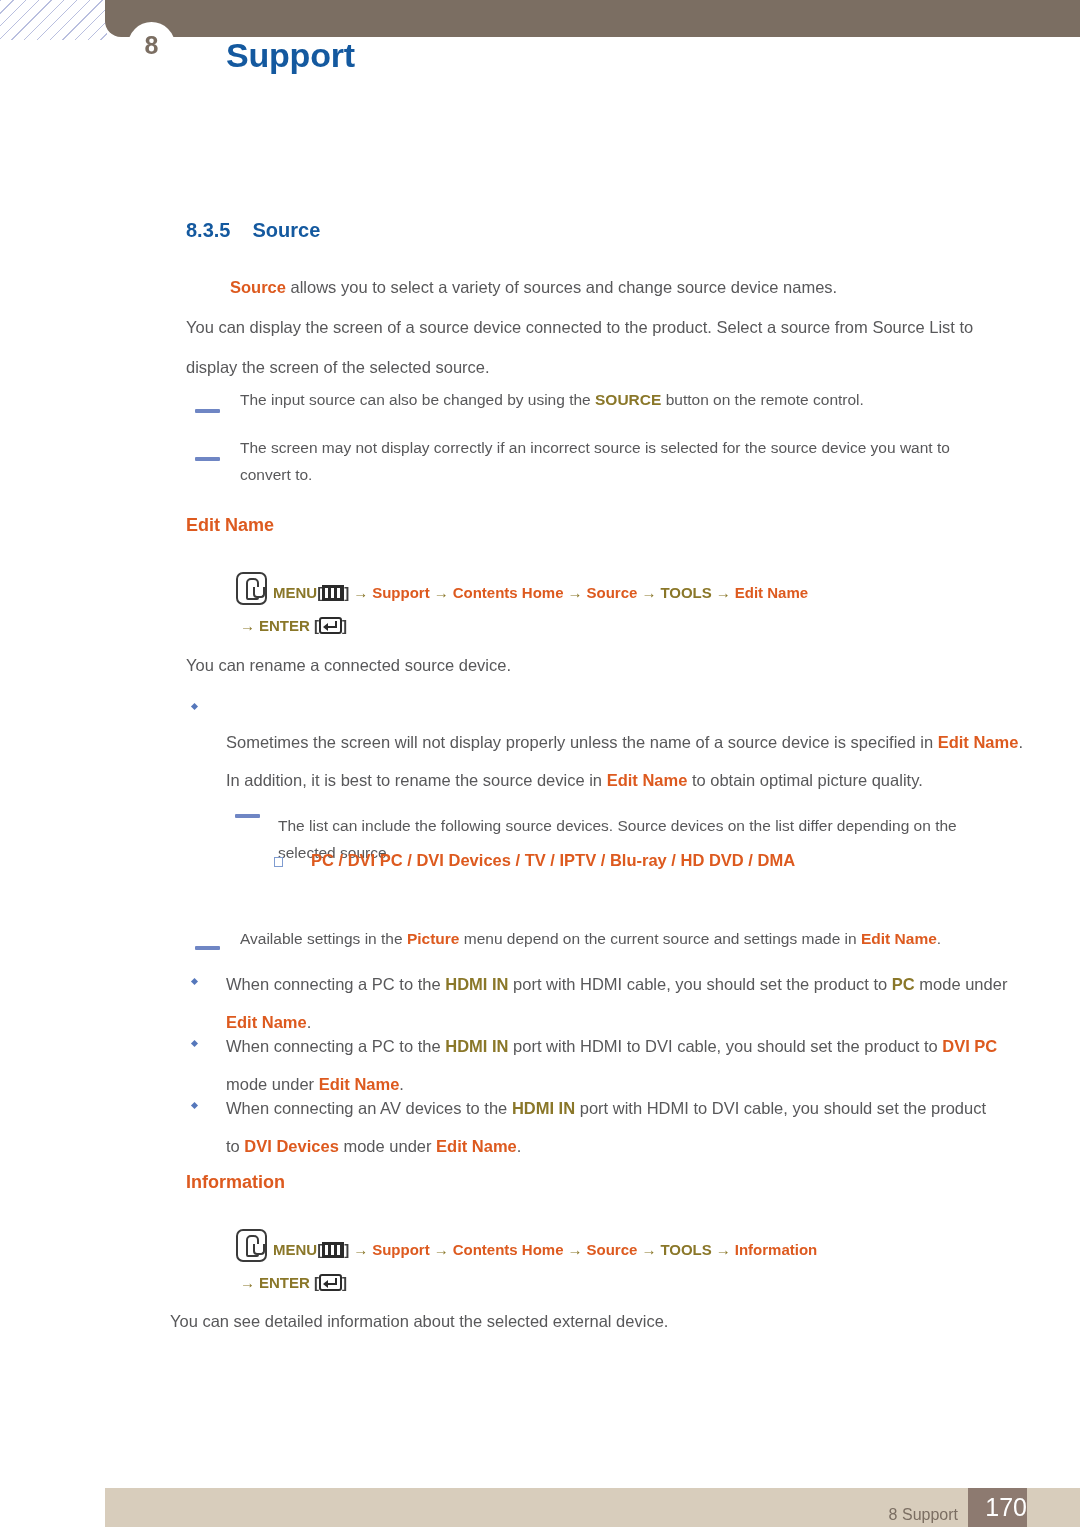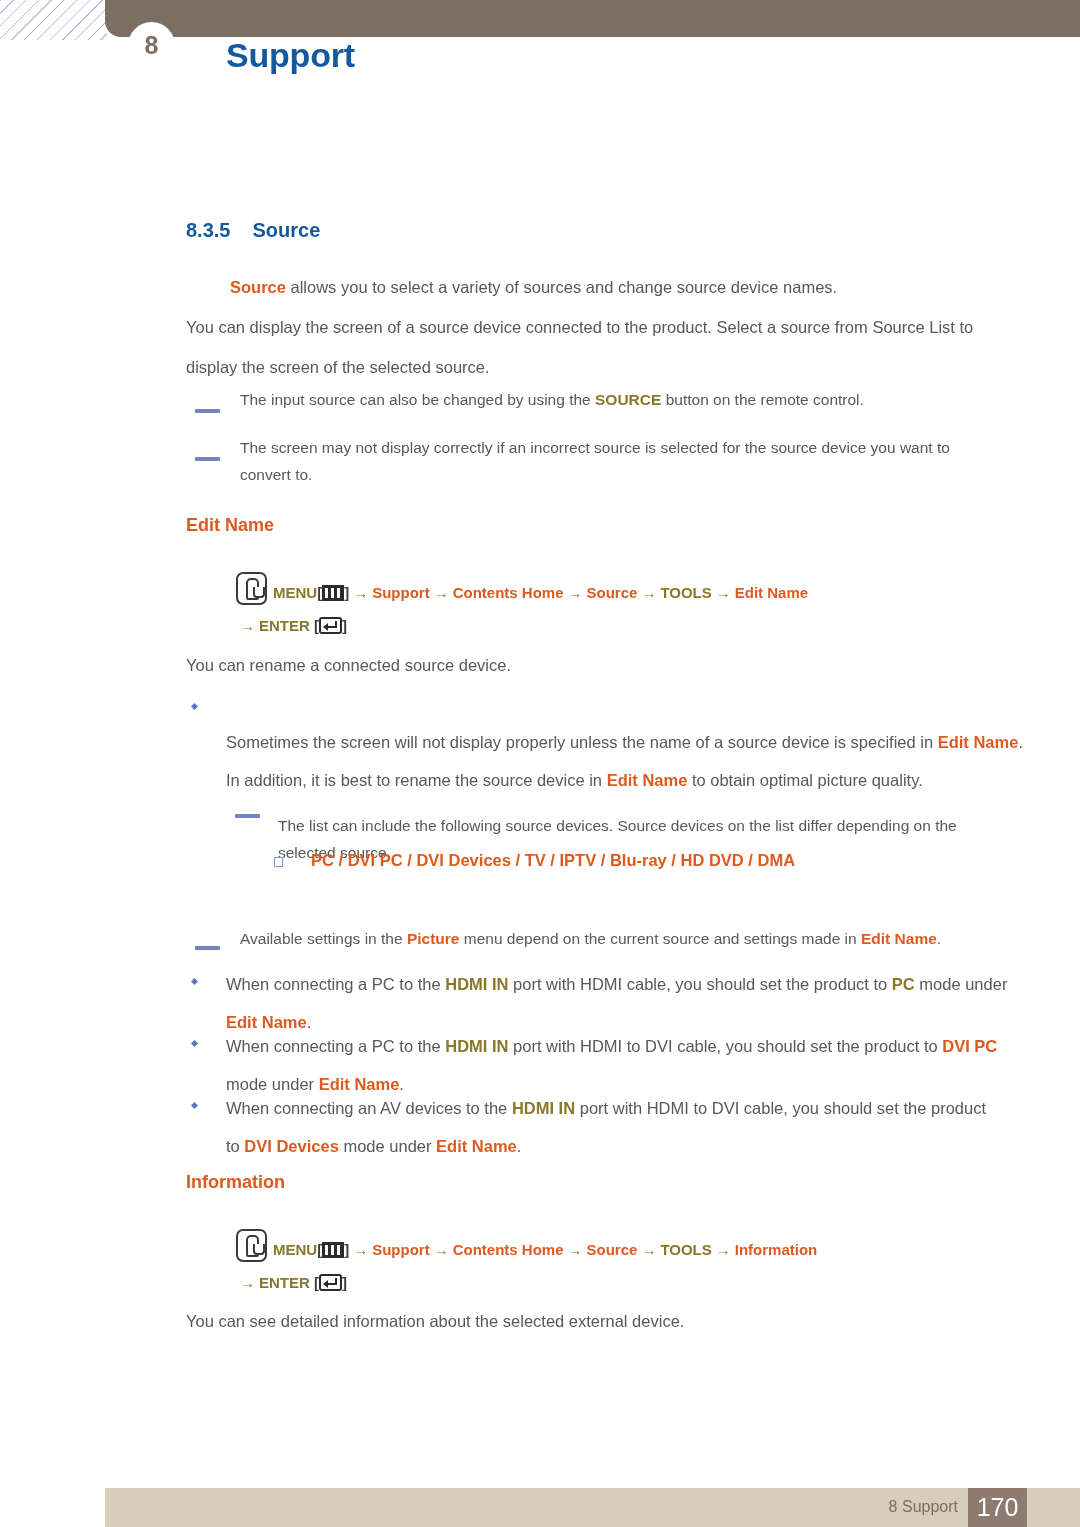--- a/index.html
+++ b/index.html
@@ -262,40 +262,40 @@
   .footer-bar {
     position: absolute;
     left: 0; top: 0;
     width: 975px;
     height: 39px;
     background: #d8cdbc;
   }
   .footer-label {
     position: absolute;
     right: 122px;
-    top: 10px;
+    top: 18px;
     font-size: 16px;
     color: #7b6e62;
     font-weight: normal;
     white-space: nowrap;
     margin-left: 32px;
   }
   .footer-pagebox {
     position: absolute;
     left: 863px;
     top: 0;
     width: 59px;
     height: 39px;
     background: #8d7a70;
   }
   .footer-pagenum {
     color: #ffffff;
     font-size: 25px;
     line-height: 39px;
-    text-align: center;
+    text-align: right;
     width: 59px;
     display: block;
   }
 </style>
 </head>
 <body>
 
 <div id="page-header">
   <div class="hatch-panel"></div>
   <div class="header-bar"></div>
@@ -369,21 +369,21 @@
 
   <div class="sub-heading" style="top:1172px;">Information</div>
 
   <div class="menupath" style="left:188px; top:1229px;">
     <span class="hand-icon"><span class="finger"></span><span class="knuckle"></span></span><span class="mp-gold">MENU</span><span class="mp-brk">[</span><span class="menu-glyph"><i></i><i></i><i></i></span><span class="mp-brk">]</span><span class="mp-arrow">→</span><span class="mp-orange">Support</span><span class="mp-arrow">→</span><span class="mp-orange">Contents Home</span><span class="mp-arrow">→</span><span class="mp-orange">Source</span><span class="mp-arrow">→</span><span class="mp-gold">TOOLS</span><span class="mp-arrow">→</span><span class="mp-orange">Information</span>
   </div>
   <div class="menupath" style="left:188px; top:1265px;">
     <span class="mp-arrow">→</span><span class="mp-gold">ENTER</span>&nbsp;<span class="mp-brk">[</span><span class="enter-glyph"><span class="bar"></span><span class="shaft"></span><span class="head"></span></span><span class="mp-brk">]</span>
   </div>
 
-  <div class="para" style="left:186px; top:1306px; width:800px; line-height:30px;">You can see detailed information about the selected external device.</div>
+  <div class="para" style="left:170px; top:1306px; width:800px; line-height:30px;">You can see detailed information about the selected external device.</div>
 
 </div>
 
 <div id="page-footer">
   <div class="footer-bar"></div>
   <div class="footer-label">8 Support</div>
   <div class="footer-pagebox">
     <span class="footer-pagenum">170</span>
   </div>
 </div>

